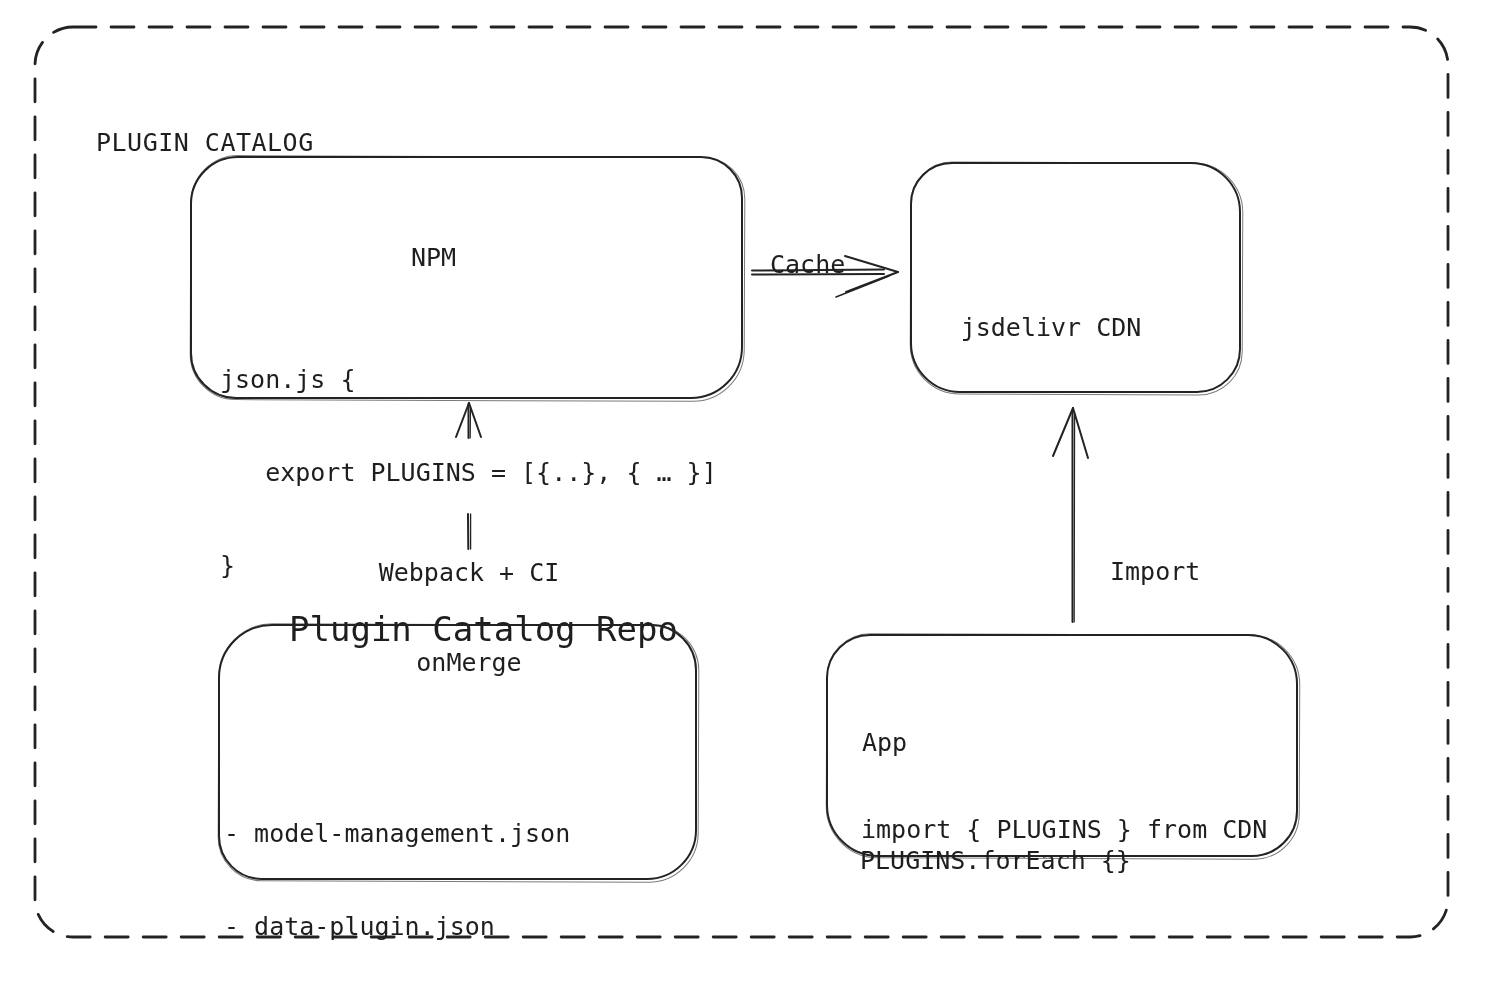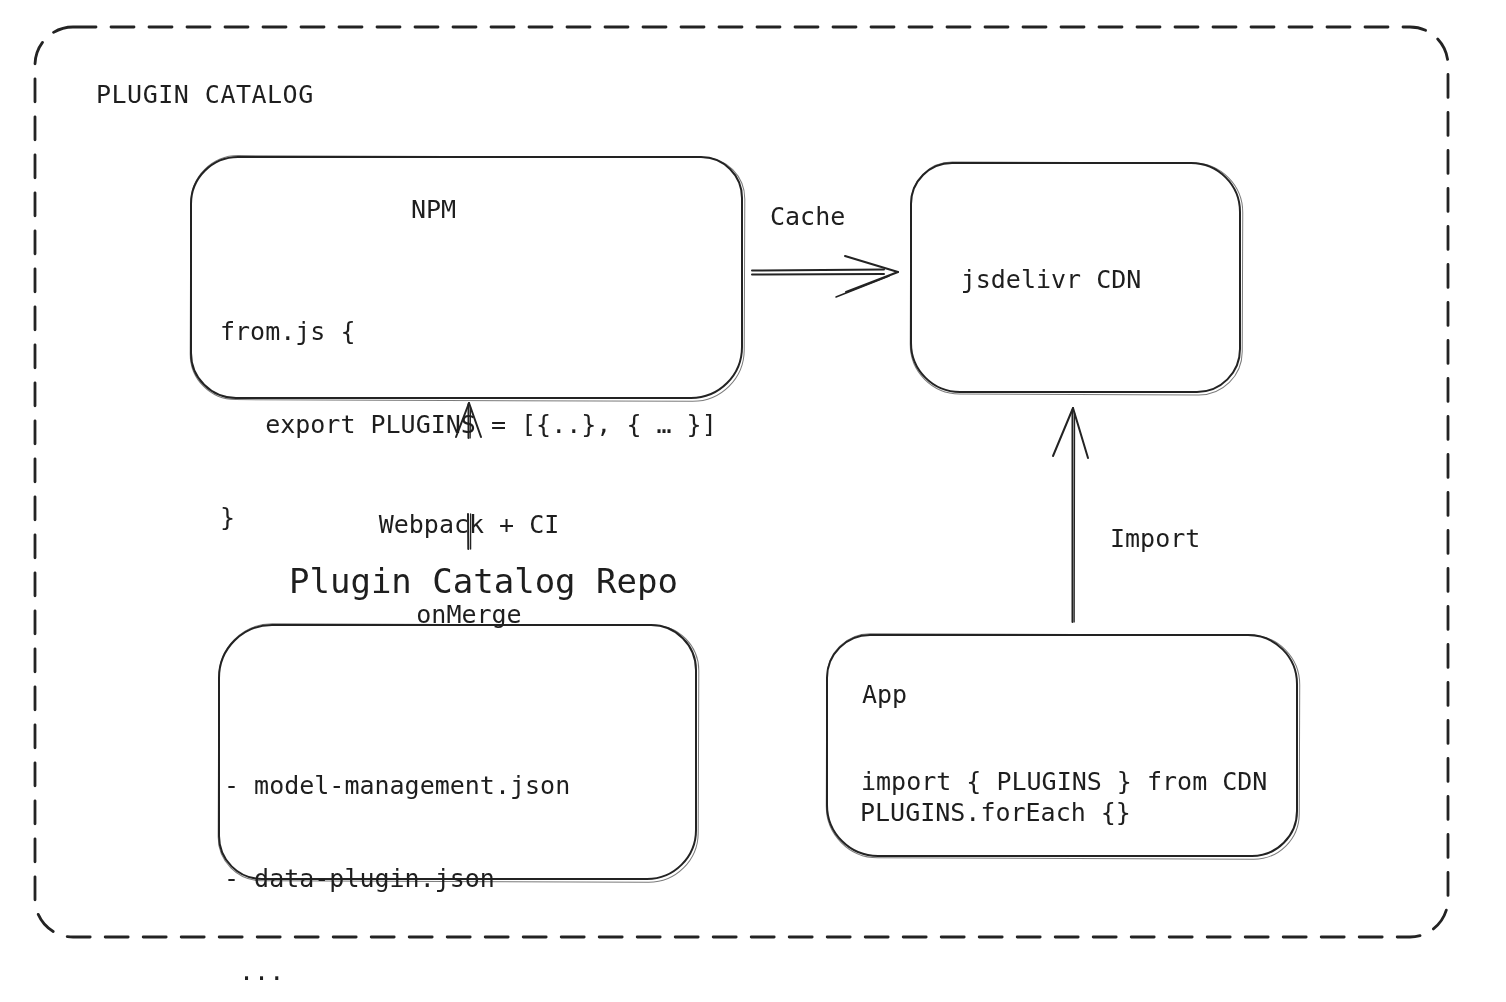--- a/index.html
+++ b/index.html
@@ -22,20 +22,21 @@
     top: 0;
     width: 1506px;
     height: 1002px;
   }
   .txt {
     position: absolute;
     font-size: 25px;
     line-height: 27px;
     white-space: pre;
     color: #1e1e1e;
+    margin-top: 48px;
   }
   .node {
     position: absolute;
     border: 2.2px solid #232323;
     background: transparent;
     box-sizing: border-box;
   }
   
   .node::after {
     content: "";
@@ -55,21 +56,21 @@
   .npm-title    { left: 190px; top: 196px; width: 487px; text-align: center; }
   .npm-code     { left: 220px; top: 254px; line-height: 31px; }
   .cdn-label    { left: 910px; top: 266px; width: 282px; text-align: center; }
   .cache-label  { left: 770px; top: 203px; width: 124px; text-align: left; }
   .build-label  { left: 344px; top: 450px; width: 250px; text-align: center; line-height: 30px; }
   .repo-caption { left: 289px; top: 568px; font-size: 34px; }
   .repo-files   { left: 224px; top: 708px; line-height: 31px; }
   .app-title    { left: 862px; top: 681px; }
   .app-code-1   { left: 861px; top: 768px; }
   .app-code-2   { left: 860px; top: 799px; }
-  .import-label { left: 1110px; top: 525px; }
+  .import-label { left: 1110px; top: 510px; }
 </style>
 </head>
 <body>
 
 <div class="canvas">
 
   <svg class="layer" viewBox="0 0 1506 1002" fill="none" stroke="#232323" stroke-linecap="round" stroke-linejoin="round">
 
     <rect x="35" y="27" width="1413" height="910" rx="38" stroke-width="2.8" stroke-dasharray="23 15"></rect>
 
@@ -96,21 +97,21 @@
       <path d="M1073 408 L1053 456"></path>
       <path d="M1073 408 L1088 458"></path>
     </g>
   </svg>
 
   <div class="txt page-title">PLUGIN CATALOG</div>
 
   <div class="node npm-node"></div>
   <div class="txt npm-title">NPM</div>
   <div class="txt npm-code">
-    <div>from.js {</div>
+    <div>json.js {</div>
     <div>   export PLUGINS = [{..}, { … }]</div>
     <div>}</div>
   </div>
 
   <div class="node cdn-node"></div>
   <div class="txt cdn-label">jsdelivr CDN</div>
 
   <div class="txt cache-label">Cache</div>
 
   <div class="txt build-label">

